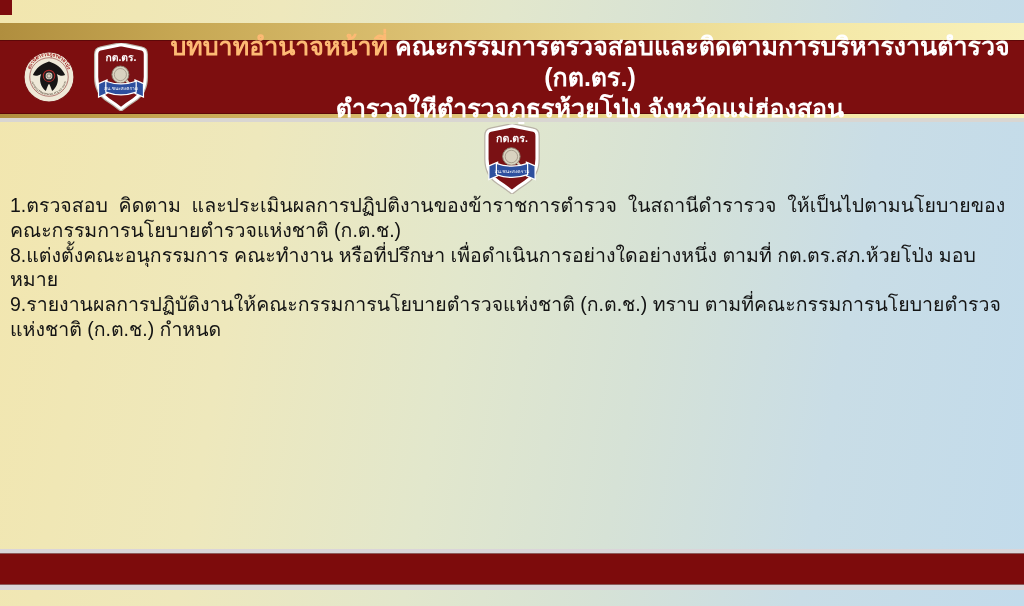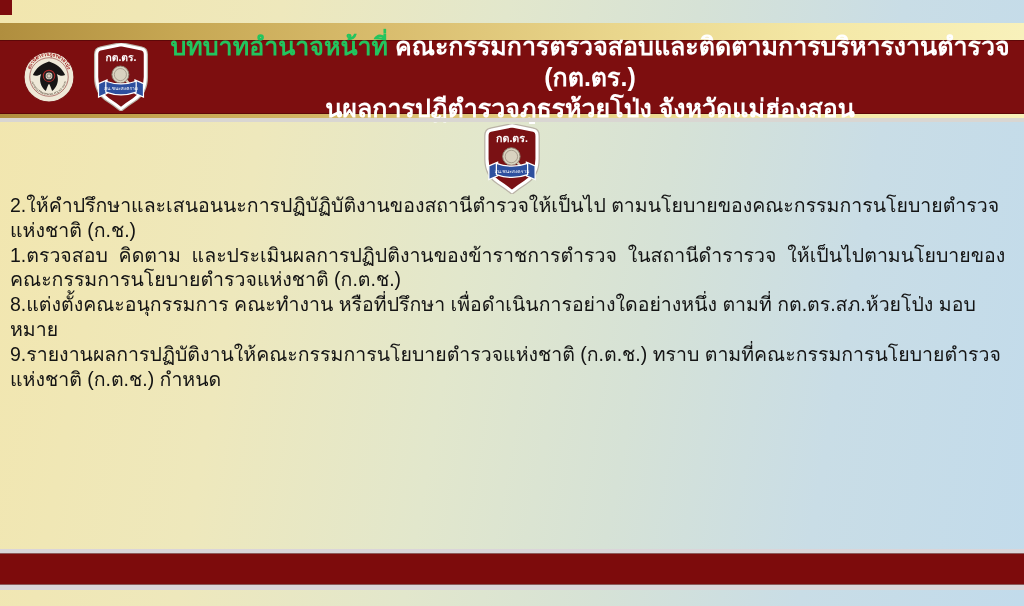--- a/index.html
+++ b/index.html
@@ -34,21 +34,21 @@
   .shield-sm{
     position:absolute;left:86px;top:2px;width:70px;height:68px;
   }
   .title{
     position:absolute;left:165px;top:0;width:850px;height:72px;
     display:flex;flex-direction:column;justify-content:center;
     text-align:center;color:#ffffff;font-weight:bold;
   }
   .title .t1{font-size:25px;line-height:31px;}
   .title .t2{font-size:25px;line-height:30px;}
-  .title .hl{color:#22c55e;text-align:right;}
+  .title .hl{color:#fdba74;text-align:right;}
   .shield-lg{
     position:absolute;left:477px;top:124px;width:70px;height:70px;
   }
   .body-text{
     position:absolute;left:10px;top:193px;width:1004px;
     font-size:19.5px;line-height:24.8px;color:#141414;font-weight:500;
   }
   .body-text p{
     margin:0;white-space:pre-wrap;overflow-wrap:break-word;
   }
@@ -94,21 +94,21 @@
         <circle cx="49" cy="52" r="10" fill="none" stroke="#8a8070" stroke-width="1"></circle>
         <line x1="59" y1="62" x2="68" y2="73" stroke="#d9d2c0" stroke-width="4"></line>
         <path d="M13 67 L27 61 L27 83 L13 89 Z" fill="#2d4f9e" stroke="#ffffff" stroke-width="2"></path>
         <path d="M87 67 L73 61 L73 83 L87 89 Z" fill="#2d4f9e" stroke="#ffffff" stroke-width="2"></path>
         <path d="M25 63 Q50 72 75 63 L75 81 Q50 90 25 81 Z" fill="#2d4f9e" stroke="#ffffff" stroke-width="2"></path>
         <text x="50" y="78" text-anchor="middle" font-size="8" fill="#ffffff">สน.ชนะสงคราม</text>
       </svg>
 
       <div class="title">
         <div class="t1"><span class="hl">บทบาทอำนาจหน้าที่</span> <span>คณะกรรมการตรวจสอบและติดตามการบริหารงานตำรวจ (กต.ตร.)</span></div>
-        <div class="t2">นผลการปฏีตำรวจภูธรห้วยโป่ง จังหวัดแม่ฮ่องสอน</div>
+        <div class="t2">ตำรวจใหีตำรวจภูธรห้วยโป่ง จังหวัดแม่ฮ่องสอน</div>
       </div>
 
     </div>
   </div>
 
   <div class="band-underline"></div>
 
   <svg class="shield-lg" viewBox="0 0 100 112">
     <path d="M50 3 L84 10 Q90 11 90 19 L90 56 Q90 81 71 93 Q60 100 50 108 Q40 100 29 93 Q10 81 10 56 L10 19 Q10 11 16 10 Z" fill="none" stroke="#b9b2a6" stroke-width="9"></path>
     <path d="M50 3 L84 10 Q90 11 90 19 L90 56 Q90 81 71 93 Q60 100 50 108 Q40 100 29 93 Q10 81 10 56 L10 19 Q10 11 16 10 Z" fill="#7a1114" stroke="#ffffff" stroke-width="5"></path>
@@ -116,21 +116,20 @@
     <circle cx="49" cy="52" r="14" fill="#d9d2c0" stroke="#8a8070" stroke-width="1.5"></circle>
     <circle cx="49" cy="52" r="10" fill="none" stroke="#8a8070" stroke-width="1"></circle>
     <line x1="59" y1="62" x2="68" y2="73" stroke="#d9d2c0" stroke-width="4"></line>
     <path d="M13 67 L27 61 L27 83 L13 89 Z" fill="#2d4f9e" stroke="#ffffff" stroke-width="2"></path>
     <path d="M87 67 L73 61 L73 83 L87 89 Z" fill="#2d4f9e" stroke="#ffffff" stroke-width="2"></path>
     <path d="M25 63 Q50 72 75 63 L75 81 Q50 90 25 81 Z" fill="#2d4f9e" stroke="#ffffff" stroke-width="2"></path>
     <text x="50" y="78" text-anchor="middle" font-size="8" fill="#ffffff">สน.ชนะสงคราม</text>
   </svg>
 
   <div class="body-text">
-    <p>2.ให้คำปรึกษาและเสนอนนะการปฏิบัฏิบัติงานของสถานีตำรวจให้เป็นไป ตามนโยบายของคณะกรรมการนโยบายตำรวจแห่งชาติ (ก.ช.)</p>
     <p>1.ตรวจสอบ  คิดตาม  และประเมินผลการปฏิปติงานของข้าราชการตำรวจ  ในสถานีดำรารวจ  ให้เป็นไปตามนโยบายของคณะกรรมการนโยบายตำรวจแห่งชาติ (ก.ต.ช.)</p>
     <p>8.แต่งตั้งคณะอนุกรรมการ คณะทำงาน หรือที่ปรึกษา เพื่อดำเนินการอย่างใดอย่างหนึ่ง ตามที่ กต.ตร.สภ.ห้วยโป่ง มอบหมาย</p>
     <p>9.รายงานผลการปฏิบัติงานให้คณะกรรมการนโยบายตำรวจแห่งชาติ (ก.ต.ช.) ทราบ ตามที่คณะกรรมการนโยบายตำรวจแห่งชาติ (ก.ต.ช.) กำหนด</p>
 
   </div>
 
   <div class="footer">
     <div class="strip-top"></div>
     <div class="red-bar"></div>
     <div class="strip-bottom"></div>

